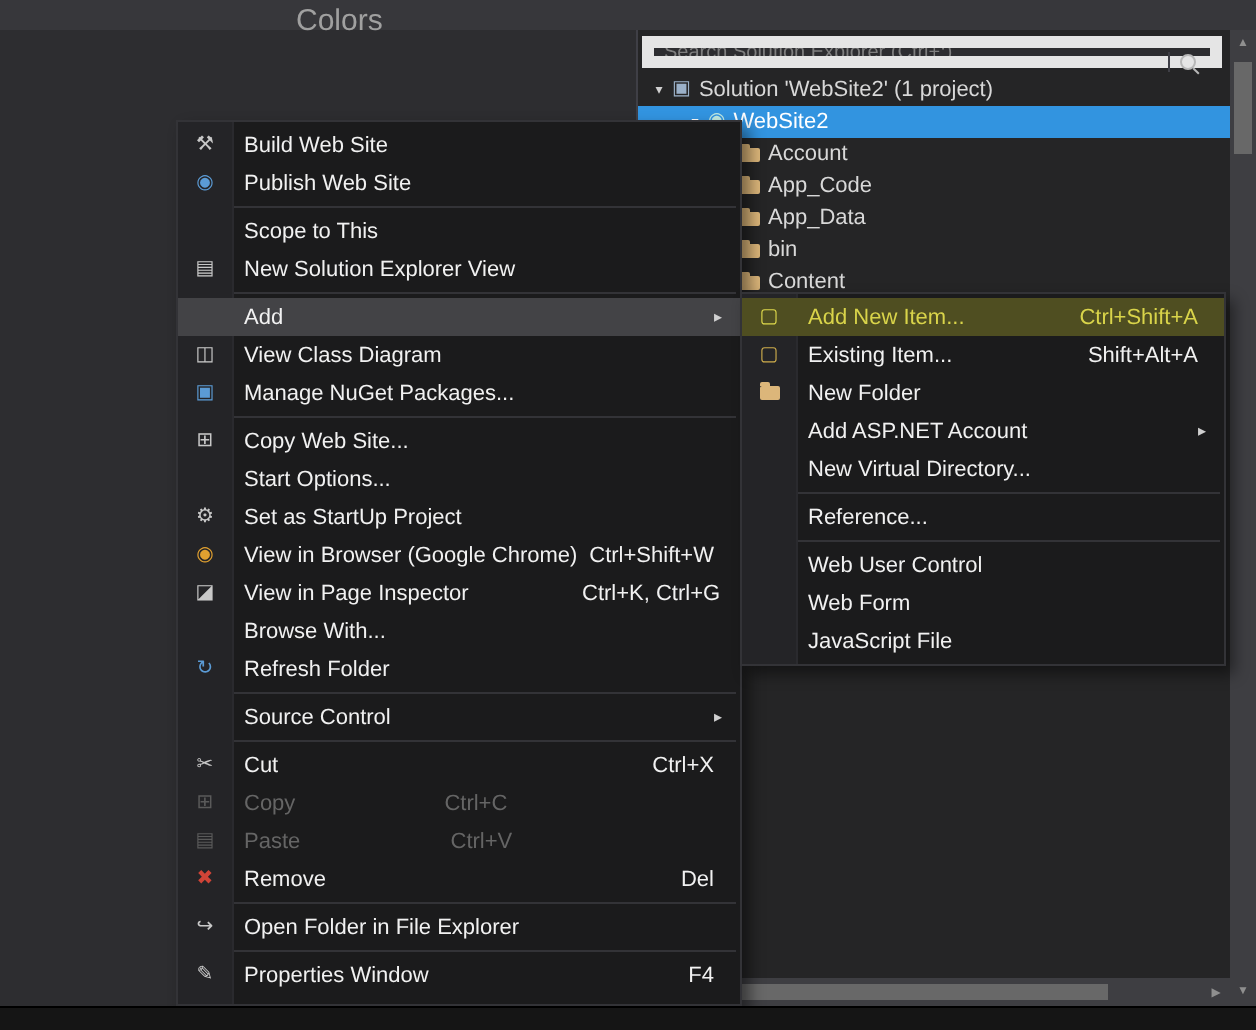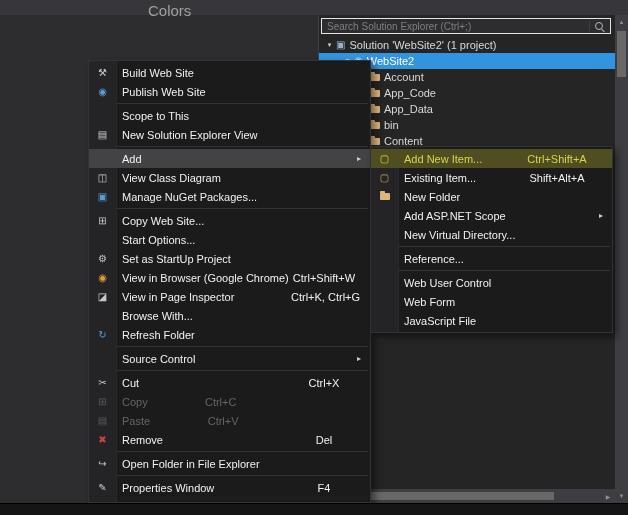--- a/index.html
+++ b/index.html
@@ -5,21 +5,21 @@
   html,body{margin:0;padding:0;}
   body{font-family:"Liberation Sans",sans-serif;-webkit-font-smoothing:antialiased;}
   .screen{position:relative;width:628px;height:515px;background:var(--window_bg,#2d2d30);overflow:hidden;}
 
   
   .top-bar{position:absolute;left:0;top:0;width:628px;height:15px;background:var(--topbar_bg,#37373b);}
   .top-label{position:absolute;left:148px;top:2px;font-size:15px;color:#a0a0a0;}
 
   
   .solution-panel{position:absolute;left:318px;top:15px;width:297px;height:488px;background:var(--panel_bg,#252526);border-left:1px solid #3f3f46;box-sizing:border-box;}
-  .search-box{position:absolute;left:2px;top:3px;width:290px;height:16px;background:#2d2d30;border:1px solid #e5e5e5;box-sizing:border-box;}
+  .search-box{position:absolute;left:2px;top:3px;width:290px;height:16px;background:#2d2d30;border:6px solid #e5e5e5;box-sizing:border-box;}
   .search-input{position:absolute;left:0;top:0;width:258px;height:100%;background:transparent;border:none;outline:none;font-family:"Liberation Sans",sans-serif;font-size:10px;color:#c8c8c8;padding:0 0 0 5px;}
   .search-input::placeholder{color:var(--search_placeholder_color,#7f7f7f);opacity:1;}
   .search-sep{position:absolute;right:20px;top:2px;width:1px;height:10px;background:#3f3f46;}
   .search-icon{position:absolute;right:7px;top:3px;width:6px;height:6px;border:1px solid #b8b8b8;border-radius:50%;}
   .search-icon::after{content:'';position:absolute;width:4px;height:1px;background:#b8b8b8;transform:rotate(45deg);bottom:-2px;right:-3px;}
 
   .tree{position:absolute;left:0;top:22px;right:0;}
   .tree-item{display:flex;align-items:center;height:16px;font-size:11px;color:var(--tree_text,#d8d8d8);white-space:nowrap;}
   .tree-expander{width:9px;font-size:7px;color:#9a9a9a;flex:none;margin-right:2px;text-align:center;}
   .tree-glyph{font-size:10px;margin-right:4px;flex:none;line-height:1;}
@@ -51,21 +51,21 @@
   .menu{position:absolute;background:var(--menu_bg,#1b1b1c);border:1px solid var(--menu_border,#333337);padding:2px 0;box-sizing:border-box;box-shadow:4px 4px 7px rgba(0,0,0,0.45);}
   .menu::before{content:'';position:absolute;left:0;top:0;bottom:0;width:27px;background:#242427;border-right:1px solid #2a2a2e;}
   .menu.context{left:88px;top:60px;width:283px;height:443px;overflow:hidden;z-index:10;}
   .menu.submenu{left:370px;top:146px;width:243px;z-index:20;}
   .menu-item{position:relative;display:flex;align-items:center;height:19px;padding-right:4px;color:var(--menu_text,#f1f1f1);font-size:11px;}
   .menu-item.highlighted{background:var(--hover_bg,#434346);}
   .menu-item.highlighted-yellow{background:var(--yellow_bg,#4f4e21);color:var(--yellow_text,#d9d44a);}
   .menu-item.disabled{color:var(--disabled_text,#656565);}
   .mi-icon{width:27px;flex:none;display:flex;align-items:center;justify-content:center;font-size:10px;line-height:1;}
   .mi-label{padding-left:6px;white-space:nowrap;}
-  .mi-shortcut{margin-left:auto;flex:none;width:66px;white-space:nowrap;text-align:center;}
+  .mi-shortcut{margin-left:auto;flex:none;width:66px;white-space:nowrap;text-align:right;}
   .submenu .mi-shortcut{width:84px;}
   .mi-arrow{width:9px;flex:none;font-size:8px;color:#d0d0d0;line-height:1;}
   .highlighted-yellow .mi-arrow,.highlighted-yellow .mi-shortcut{color:inherit;}
   .disabled .mi-shortcut{color:inherit;margin-left:40px;}
   .menu-sep{position:relative;height:1px;background:var(--menu_border,#333337);margin:2px 2px 2px 28px;}
 
   
   .bottom-bar{position:absolute;left:0;top:503px;width:628px;height:12px;background:var(--bottombar_bg,#151515);border-top:1px solid #000;z-index:40;}
 </style>
 </head>
@@ -295,21 +295,21 @@
       <div class="menu-item">
         <span class="mi-icon">
           <span class="folder-shape"></span>
         </span>
         <span class="mi-label">New Folder</span>
         <span class="mi-shortcut"></span>
         <span class="mi-arrow"></span>
       </div>
       <div class="menu-item">
         <span class="mi-icon"></span>
-        <span class="mi-label">Add ASP.NET Scope</span>
+        <span class="mi-label">Add ASP.NET Account</span>
         <span class="mi-shortcut"></span>
         <span class="mi-arrow">▸</span>
       </div>
       <div class="menu-item">
         <span class="mi-icon"></span>
         <span class="mi-label">New Virtual Directory...</span>
         <span class="mi-shortcut"></span>
         <span class="mi-arrow"></span>
       </div>
       <div class="menu-sep"></div>

